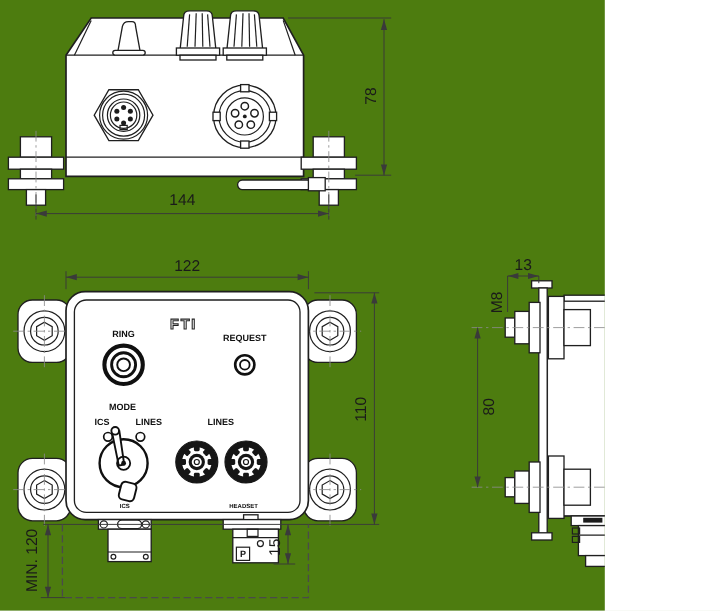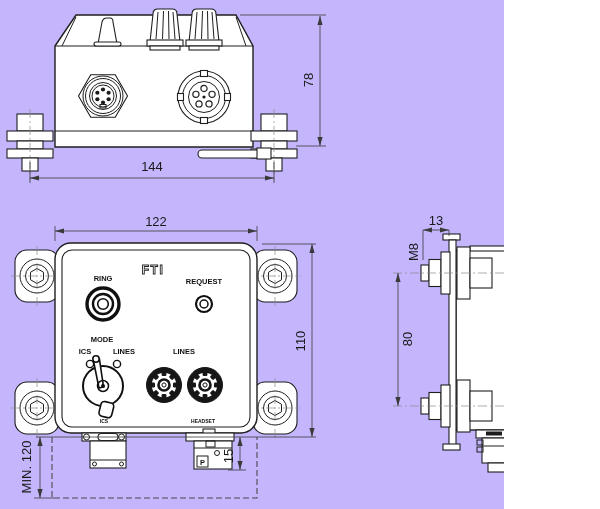--- a/index.html
+++ b/index.html
@@ -1,17 +1,17 @@
 <!DOCTYPE html>
 <html><head>
 <meta charset="utf-8">
 <style>
   html,body{margin:0;padding:0;background:#ffffff;}
   body{width:600px;height:509px;font-family:"Liberation Sans",sans-serif;}
-  #stage{position:relative;width:504px;height:509px;background:#c4b5fd;overflow:hidden;}
+  #stage{position:relative;width:504px;height:509px;background:#4d7c0f;overflow:hidden;}
   svg{display:block;}
   .outline{fill:#ffffff;stroke:#1f1f1f;stroke-width:1.4;}
   .outline2{fill:#ffffff;stroke:#1f1f1f;stroke-width:1.1;}
   .thin{fill:none;stroke:#1f1f1f;stroke-width:1;}
   .dimline{stroke:#3a3a3a;stroke-width:0.8;fill:none;}
   .arrow{fill:#3a3a3a;stroke:none;}
   .cline{stroke:#8a8a8a;stroke-width:0.7;fill:none;stroke-dasharray:9 3 2 3;}
   .dashed{stroke:#4a4a4a;stroke-width:1.1;fill:none;stroke-dasharray:6 3;}
   .dim{font:13px "Liberation Sans",sans-serif;fill:#1a1a1a;}
   .lbl{font:bold 7.5px "Liberation Sans",sans-serif;fill:#101010;}

